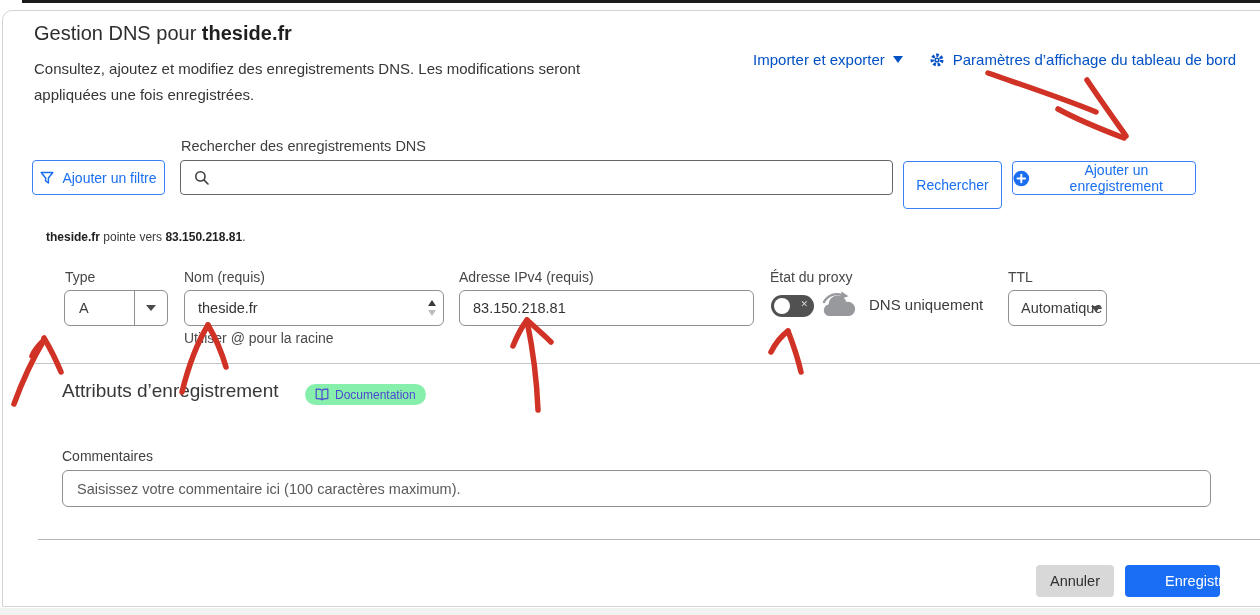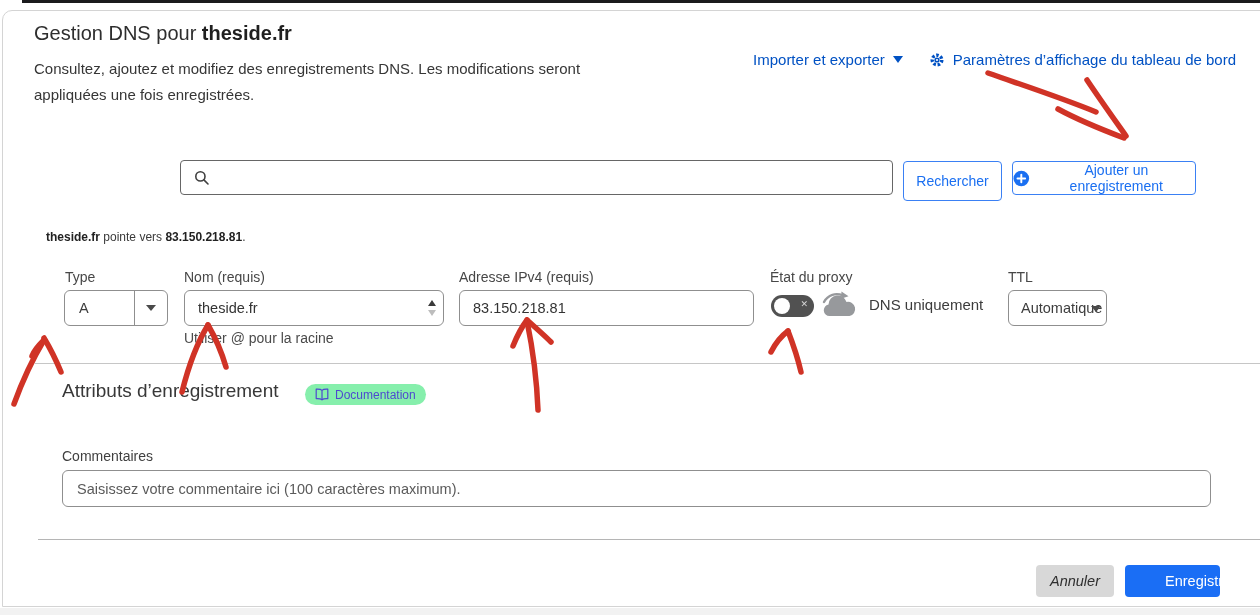--- a/index.html
+++ b/index.html
@@ -26,21 +26,21 @@
   
   .search-label { left:181px; top:138px; font-size:14.5px; color:#3f3f3f; }
   .btn-outline { display:flex; align-items:center; justify-content:center; gap:8px;
                  border:1px solid #3a80f4; border-radius:4px; background:#fff;
                  color:#1a6ff1; font-size:14px; cursor:pointer; }
   .filter-btn { left:32px; top:160px; width:133px; height:35px; }
   .search-box { left:180px; top:160px; width:713px; height:35px; border:1px solid #666;
                 border-radius:4px; background:#fff; display:flex; align-items:center; padding-left:13px; gap:9px; }
   .search-box input { border:none; outline:none; flex:1; font-size:14.5px; color:#333;
                       font-family:"Liberation Sans", sans-serif; }
-  .search-btn { left:903px; top:161px; width:99px; height:40px;align-items:center; }
+  .search-btn { left:903px; top:161px; width:99px; height:48px;align-items:center; }
   .add-record-btn { left:1012px; top:161px; width:184px; height:34px; }
 
   
   .summary { left:46px; top:230px; font-size:12px; color:#3a3a3a; }
   .summary b { color:#222; }
 
   
   .field-label { font-size:14px; color:#474747; }
   .lbl-type { left:65px; top:269px; } .lbl-name { left:184px; top:269px; }
   .lbl-ipv4 { left:459px; top:269px; } .lbl-proxy { left:770px; top:269px; }
@@ -86,21 +86,21 @@
   .comments-box { left:62px; top:470px; width:1149px; height:37px; border:1px solid #8f8f8f;
                   border-radius:6px; background:#fff; display:flex; align-items:center; }
   .comments-box input { border:none; outline:none; flex:1; font-size:14.5px; color:#444; padding-left:14px;
                         font-family:"Liberation Sans", sans-serif; }
   .comments-box input::placeholder { color:#5a5a5a; opacity:1; }
 
   .divider2 { left:38px; top:539px; width:1222px; height:1px; background:#b5b5b5; }
 
   
   .cancel-btn { left:1036px; top:565px; width:78px; height:32px; background:#d8d8d8; border:none;
-                border-radius:4px; font-size:14.5px; color:#2f2f2f; cursor:pointer; font-family:"Liberation Sans", sans-serif;font-style:italic; }
+                border-radius:4px; font-size:14.5px; color:#2f2f2f; cursor:pointer; font-family:"Liberation Sans", sans-serif; }
   .save-btn { left:1125px; top:565px; width:95px; height:32px; border:none;
               border-radius:4px; font-size:14.5px; color:#fff; cursor:pointer; font-family:"Liberation Sans", sans-serif;padding-left:40px; }
 
   .arrows { left:0; top:0; width:1260px; height:615px; pointer-events:none; z-index:10; }
 </style>
 </head>
 <body>
 
 <div id="stage">
 
@@ -121,21 +121,28 @@
     <div class="blue-link">
       <svg width="16" height="16" viewBox="0 0 16 16">
         <circle cx="8" cy="8" r="4.8" fill="none" stroke="#0051c3" stroke-width="3.4" stroke-dasharray="2.5 1.75"></circle>
         <circle cx="8" cy="8" r="2.6" fill="#0051c3"></circle>
         <circle cx="8" cy="8" r="1.1" fill="#ffffff"></circle>
       </svg>
       <span>Paramètres d’affichage du tableau de bord</span>
     </div>
   </div>
 
-
+  <div class="abs search-label">Rechercher des enregistrements DNS</div>
+
+  <div class="abs btn-outline filter-btn">
+    <svg width="14" height="14" viewBox="0 0 14 14">
+      <path d="M1.2 1.5 H12.8 L8.4 7 V12 L5.6 10 V7 Z" fill="none" stroke="#1a6ff1" stroke-width="1.5" stroke-linejoin="round"></path>
+    </svg>
+    <span>Ajouter un filtre</span>
+  </div>
 
   <div class="abs search-box">
     <svg width="16" height="16" viewBox="0 0 16 16">
       <circle cx="6.4" cy="6.4" r="4.6" fill="none" stroke="#3f3f3f" stroke-width="1.6"></circle>
       <line x1="9.9" y1="9.9" x2="14" y2="14" stroke="#3f3f3f" stroke-width="1.6" stroke-linecap="round"></line>
     </svg>
     <input type="text" value="" style="">
   </div>
 
   <button class="abs btn-outline search-btn">

